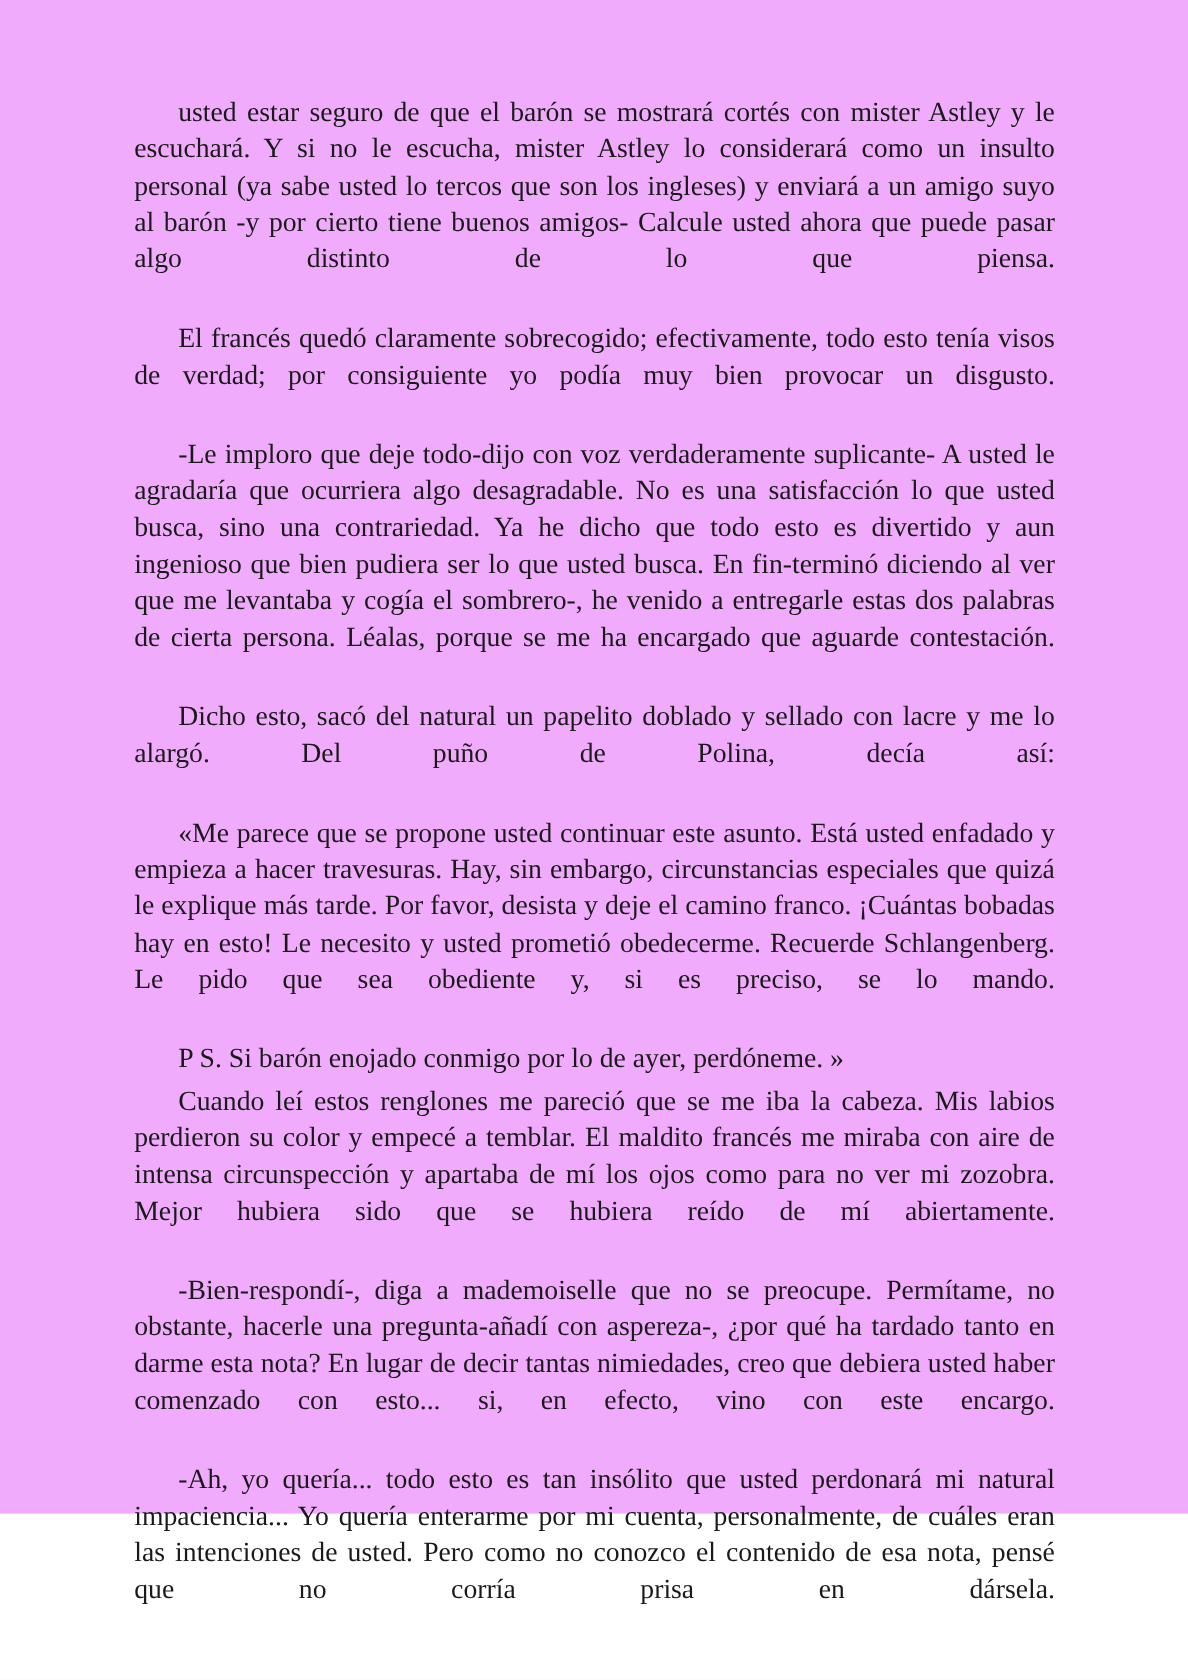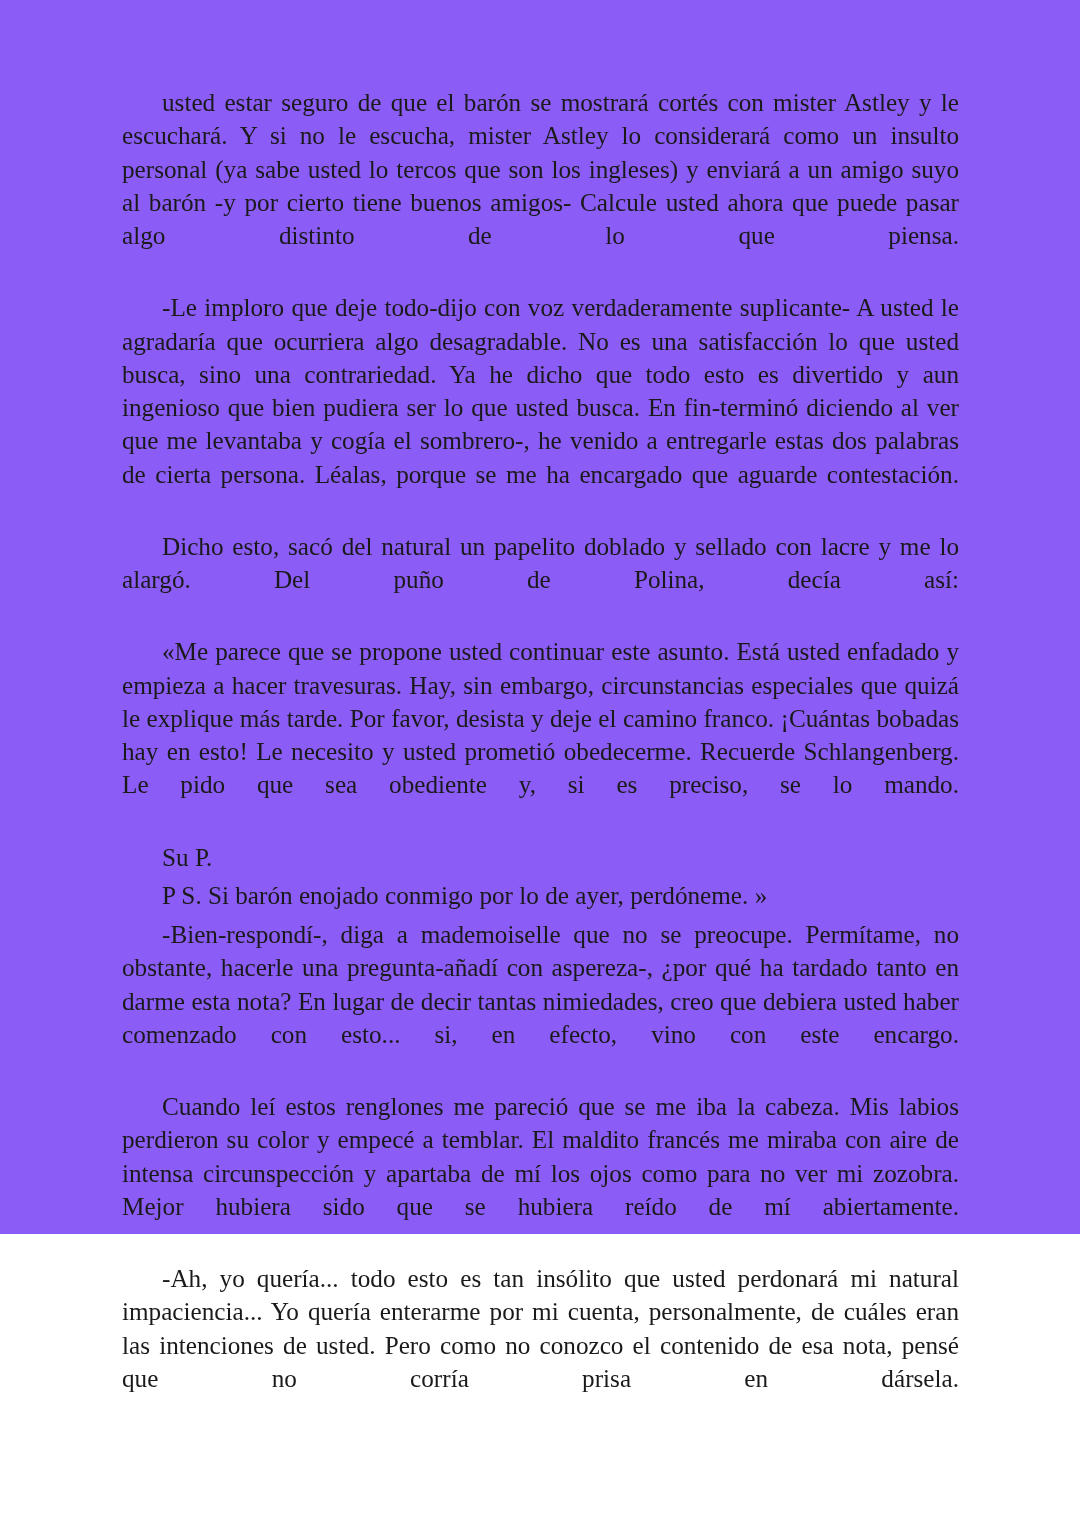--- a/index.html
+++ b/index.html
@@ -14,22 +14,22 @@
     overflow: hidden;
     font-family: "Liberation Serif", "DejaVu Serif", serif;
     color: #1a1a1a;
     -webkit-font-smoothing: antialiased;
   }
   .page {
     position: absolute;
     left: 0;
     top: 0;
     width: 1080px;
-    height: 1234px;
-    background: #8b5cf6;
+    height: 1376px;
+    background: #f0abfc;
   }
   .text-block {
     position: absolute;
     left: 122px;
     top: 86px;
     width: 837px;
   }
   p.para {
     margin: 0;
     padding: 0;
@@ -58,23 +58,23 @@
     content: none;
   }
 </style>
 </head>
 <body>
 
 <div class="page">
   <div class="text-block">
 
     <p class="para">usted estar seguro de que el barón se mostrará cortés con mister Astley y le escuchará. Y si no le escucha, mister Astley lo considerará como un insulto personal (ya sabe usted lo tercos que son los ingleses) y enviará a un amigo suyo al barón -y por cierto tiene buenos amigos- Calcule usted ahora que puede pasar algo distinto de lo que piensa.</p>
+    <p class="para">El francés quedó claramente sobrecogido; efectivamente, todo esto tenía visos de verdad; por consiguiente yo podía muy bien provocar un disgusto.</p>
     <p class="para">-Le imploro que deje todo-dijo con voz verdaderamente suplicante- A usted le agradaría que ocurriera algo desagradable. No es una satisfacción lo que usted busca, sino una contrariedad. Ya he dicho que todo esto es divertido y aun ingenioso que bien pudiera ser lo que usted busca. En fin-terminó diciendo al ver que me levantaba y cogía el sombrero-, he venido a entregarle estas dos palabras de cierta persona. Léalas, porque se me ha encargado que aguarde contestación.</p>
     <p class="para">Dicho esto, sacó del natural un papelito doblado y sellado con lacre y me lo alargó. Del puño de Polina, decía así:</p>
     <p class="para">«Me parece que se propone usted continuar este asunto. Está usted enfadado y empieza a hacer travesuras. Hay, sin embargo, circunstancias especiales que quizá le explique más tarde. Por favor, desista y deje el camino franco. ¡Cuántas bobadas hay en esto! Le necesito y usted prometió obedecerme. Recuerde Schlangenberg. Le pido que sea obediente y, si es preciso, se lo mando.</p>
-    <p class="para short">Su P.</p>
     <p class="para short">P S. Si barón enojado conmigo por lo de ayer, perdóneme. »</p>
+    <p class="para">Cuando leí estos renglones me pareció que se me iba la cabeza. Mis labios perdieron su color y empecé a temblar. El maldito francés me miraba con aire de intensa circunspección y apartaba de mí los ojos como para no ver mi zozobra. Mejor hubiera sido que se hubiera reído de mí abiertamente.</p>
     <p class="para">-Bien-respondí-, diga a mademoiselle que no se preocupe. Permítame, no obstante, hacerle una pregunta-añadí con aspereza-, ¿por qué ha tardado tanto en darme esta nota? En lugar de decir tantas nimiedades, creo que debiera usted haber comenzado con esto... si, en efecto, vino con este encargo.</p>
-    <p class="para">Cuando leí estos renglones me pareció que se me iba la cabeza. Mis labios perdieron su color y empecé a temblar. El maldito francés me miraba con aire de intensa circunspección y apartaba de mí los ojos como para no ver mi zozobra. Mejor hubiera sido que se hubiera reído de mí abiertamente.</p>
     <p class="para">-Ah, yo quería... todo esto es tan insólito que usted perdonará mi natural impaciencia... Yo quería enterarme por mi cuenta, personalmente, de cuáles eran las intenciones de usted. Pero como no conozco el contenido de esa nota, pensé que no corría prisa en dársela.</p>
 
   </div>
 </div>
 
 </body></html>

